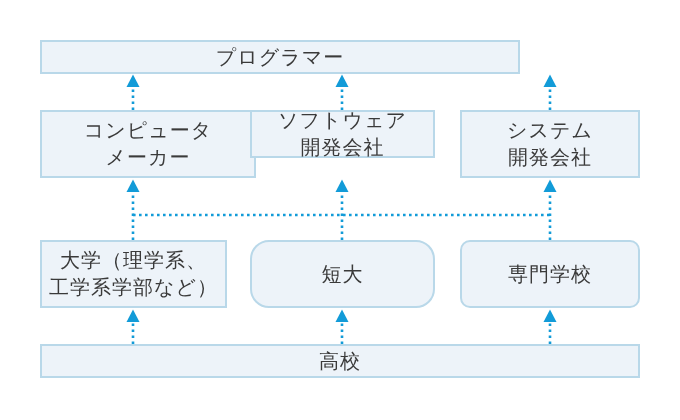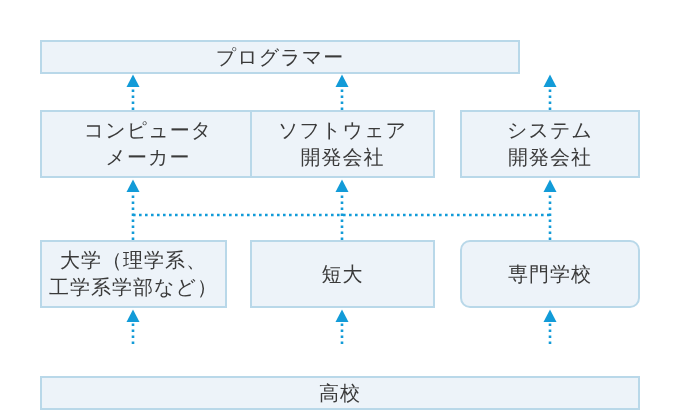--- a/index.html
+++ b/index.html
@@ -30,26 +30,26 @@
     color: var(--text, #3a3a3a);
     font-size: 20px;
     line-height: 27px;
     letter-spacing: 1px;
     font-weight: 400;
   }
 
   
   .n-programmer        { left: 40px;  top: 40px;  width: 480px; height: 34px; }
   .n-computer-maker    { left: 40px;  top: 110px; width: 216px; height: 68px; }
-  .n-software-dev      { left: 250px; top: 110px; width: 185px; height: 68px; }
+  .n-software-dev      { left: 250px; top: 110px; width: 185px; height: 48px; }
   .n-system-dev        { left: 460px; top: 110px; width: 180px; height: 68px; }
   .n-university        { left: 40px;  top: 240px; width: 187px; height: 68px; }
-  .n-junior-college    { left: 250px; top: 240px; width: 185px; height: 68px; }
+  .n-junior-college    { left: 250px; top: 240px; width: 185px; height: 68px; border-radius: 19px; }
   .n-vocational-school { left: 460px; top: 240px; width: 180px; height: 68px; border-radius: 10px; }
-  .n-high-school       { left: 40px;  top: 344px; width: 600px; height: 34px; margin-top: 32px; }
+  .n-high-school       { left: 40px;  top: 344px; width: 600px; height: 34px; }
 
   .connector-overlay {
     position: absolute;
     left: 0; top: 0;
     width: 680px;
     height: 420px;
     pointer-events: none;
   }
   .connector-line {
     stroke: var(--arrow-blue, #129bd8);

